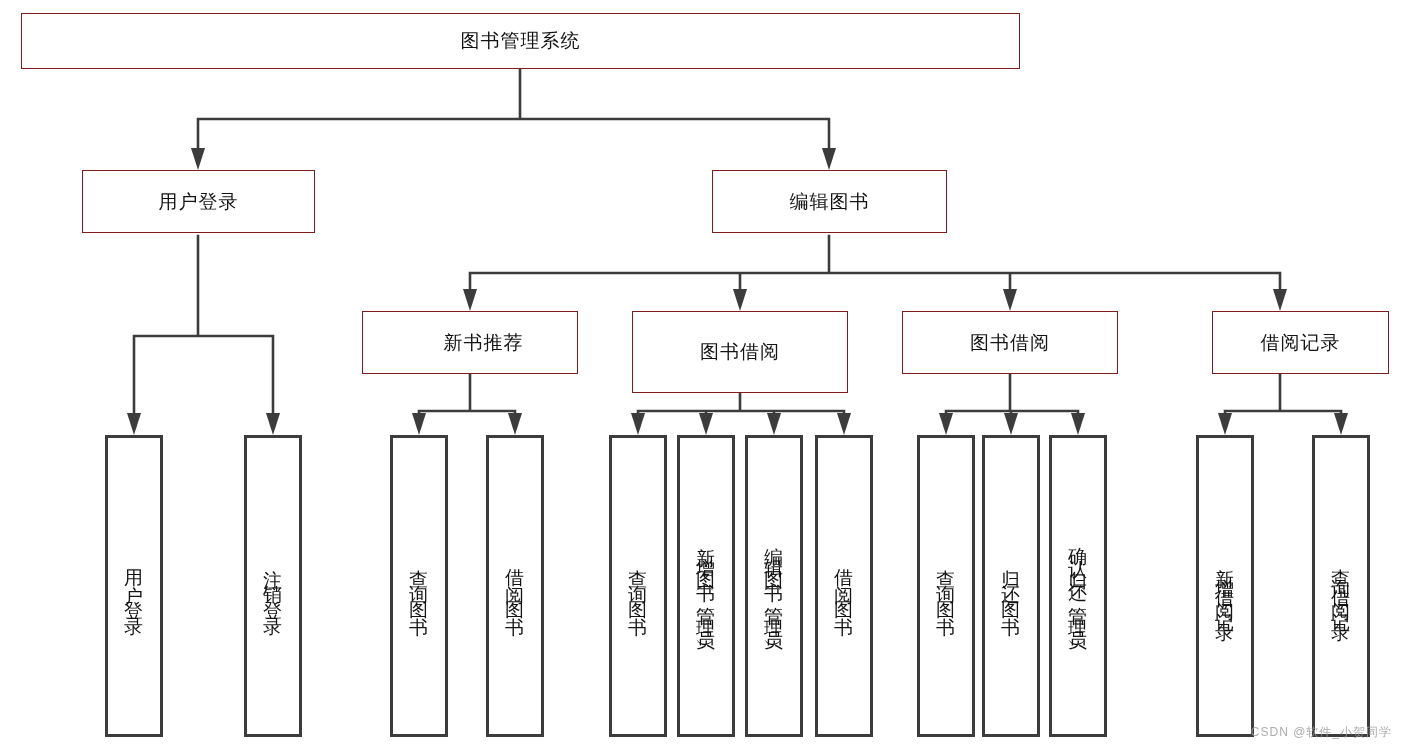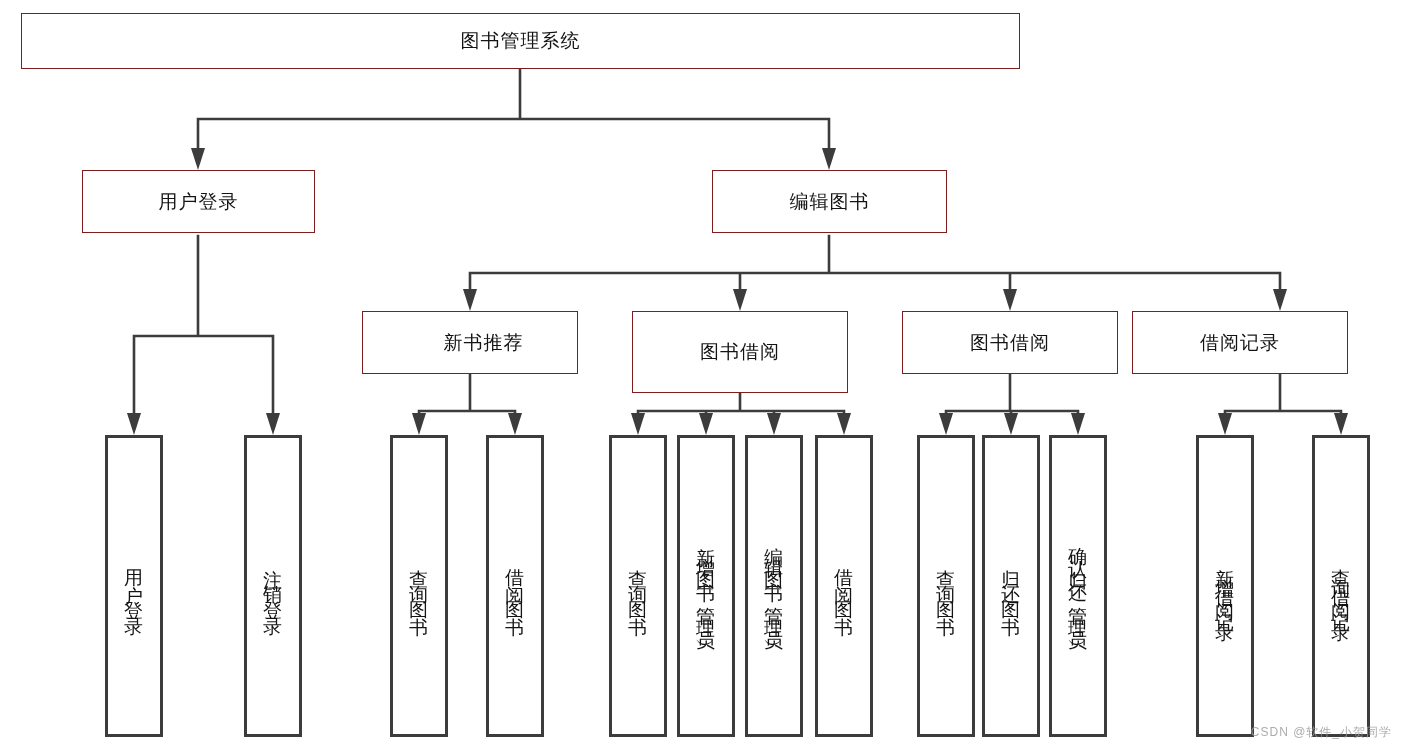--- a/index.html
+++ b/index.html
@@ -112,21 +112,21 @@
   </svg>
 
   <div class="hnode" style="left:21px; top:13px; width:999px; height:56px;">图书管理系统</div>
 
   <div class="hnode" style="left:82px; top:170px; width:233px; height:63px;">用户登录</div>
   <div class="hnode" style="left:712px; top:170px; width:235px; height:63px;">编辑图书</div>
 
   <div class="hnode" style="left:362px; top:311px; width:216px; height:63px;padding-left:27px;">新书推荐</div>
   <div class="hnode" style="left:632px; top:311px; width:216px; height:82px;">图书借阅</div>
   <div class="hnode" style="left:902px; top:311px; width:216px; height:63px;">图书借阅</div>
-  <div class="hnode" style="left:1132px; top:311px; width:216px; height:63px;">借阅记录</div>
+  <div class="hnode" style="left:1212px; top:311px; width:177px; height:63px;">借阅记录</div>
 
   <div class="vnode ls4" style="left:105px;">
     <span>用户登录</span>
   </div>
   <div class="vnode ls4" style="left:244px;">
     <span>注销登录</span>
   </div>
 
   <div class="vnode ls4" style="left:390px;">
     <span>查询图书</span>

